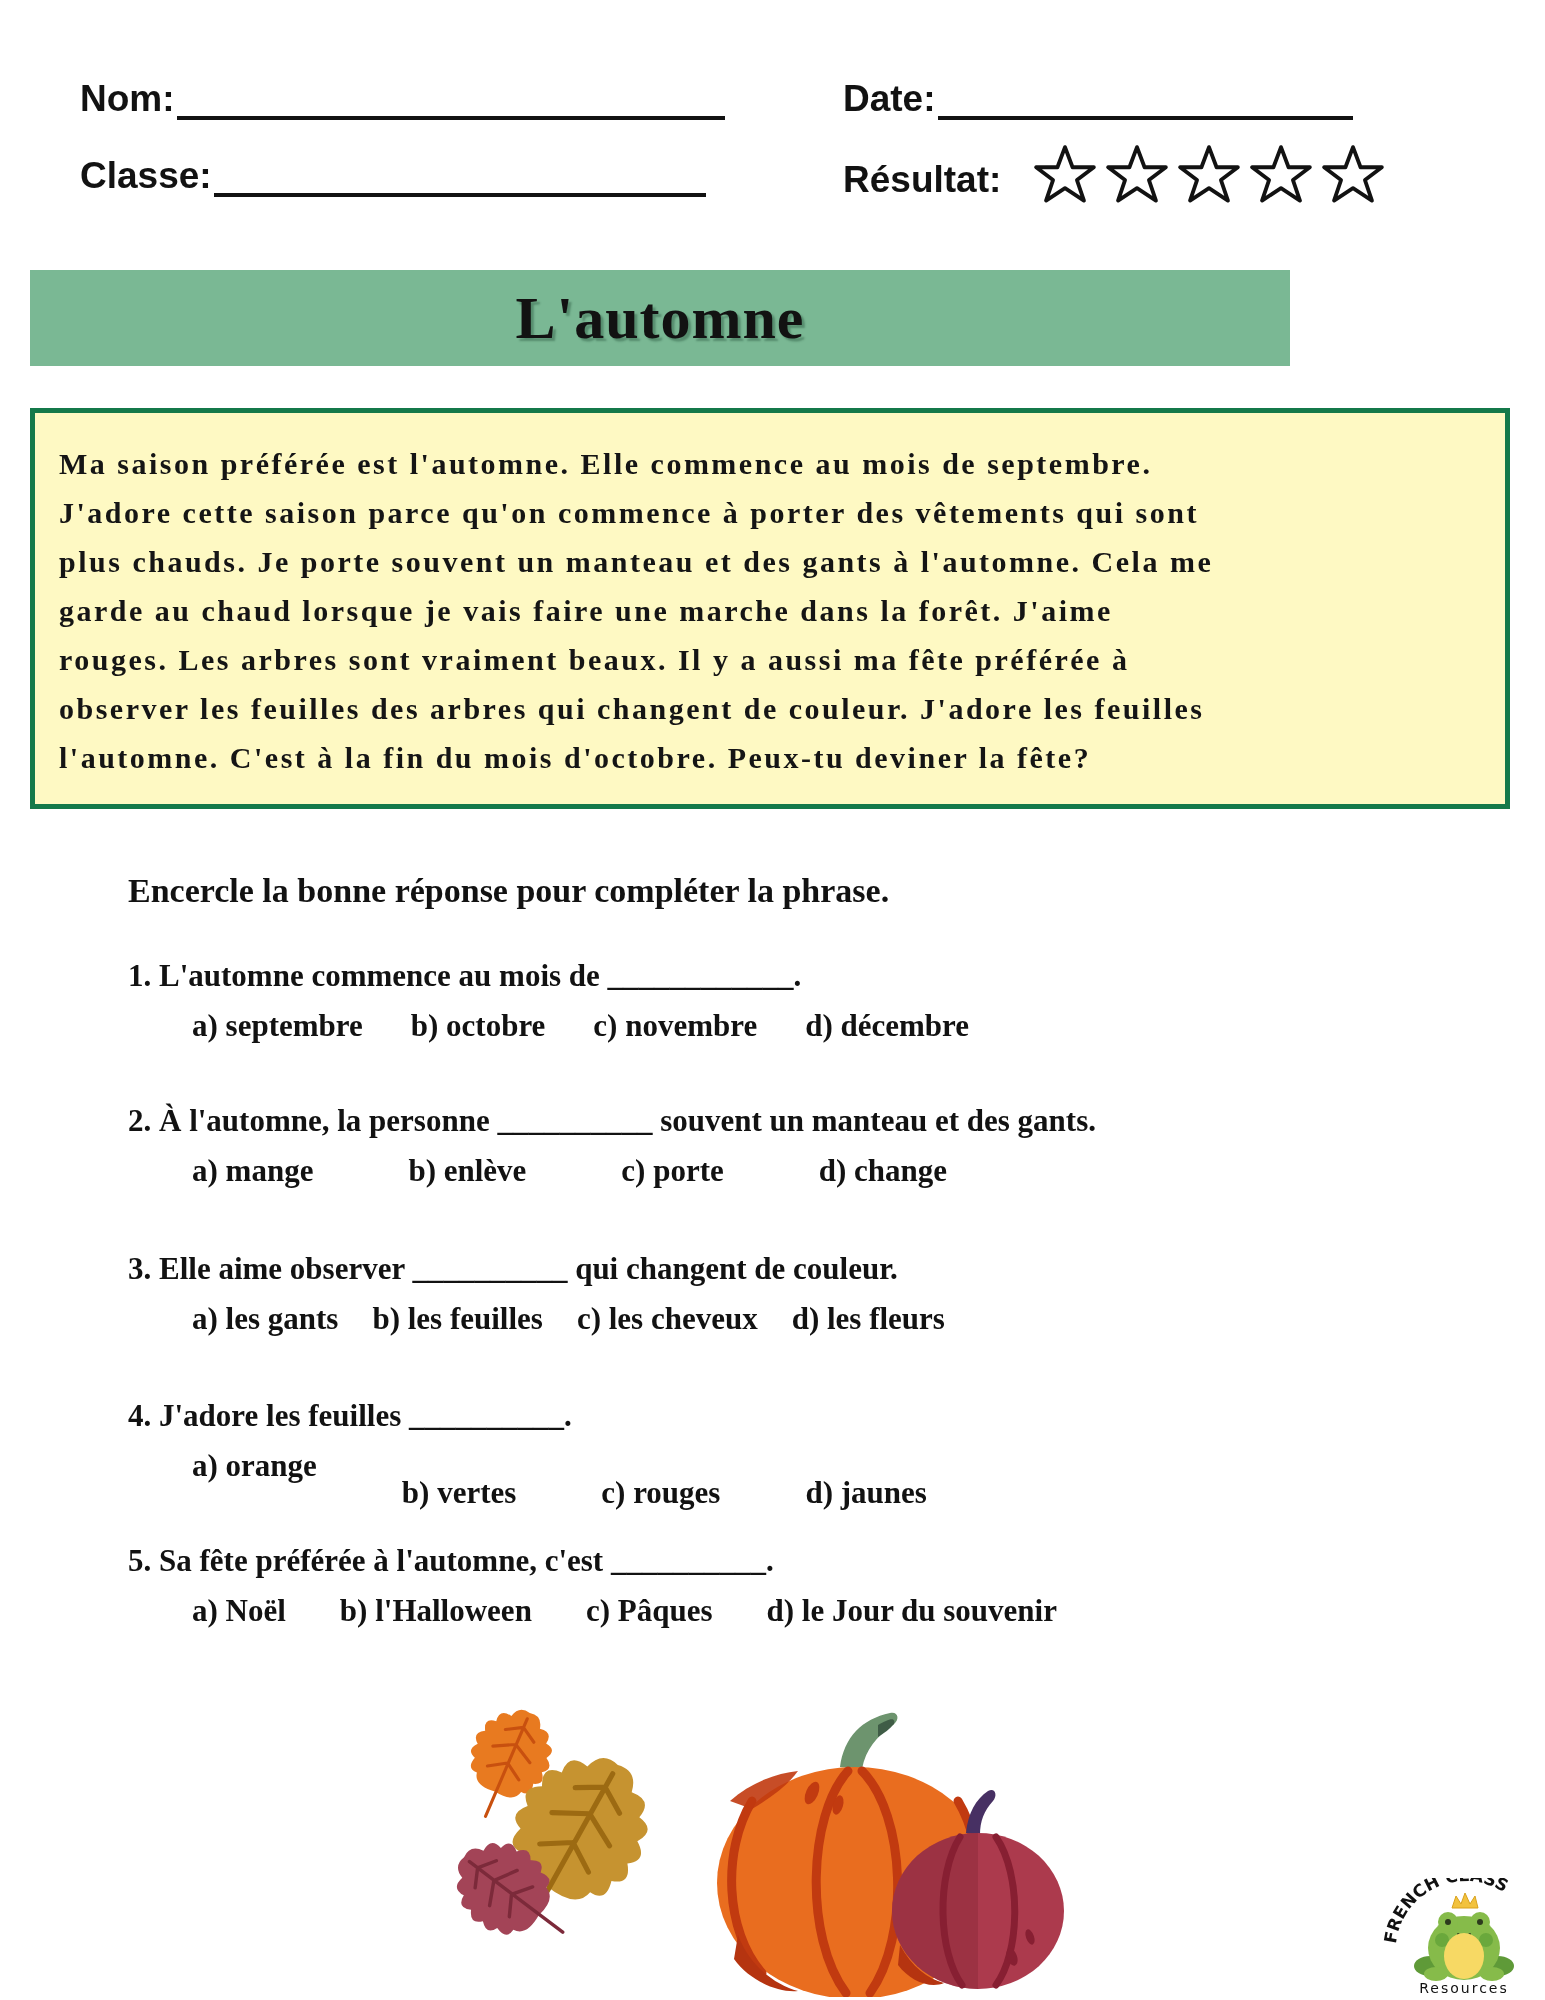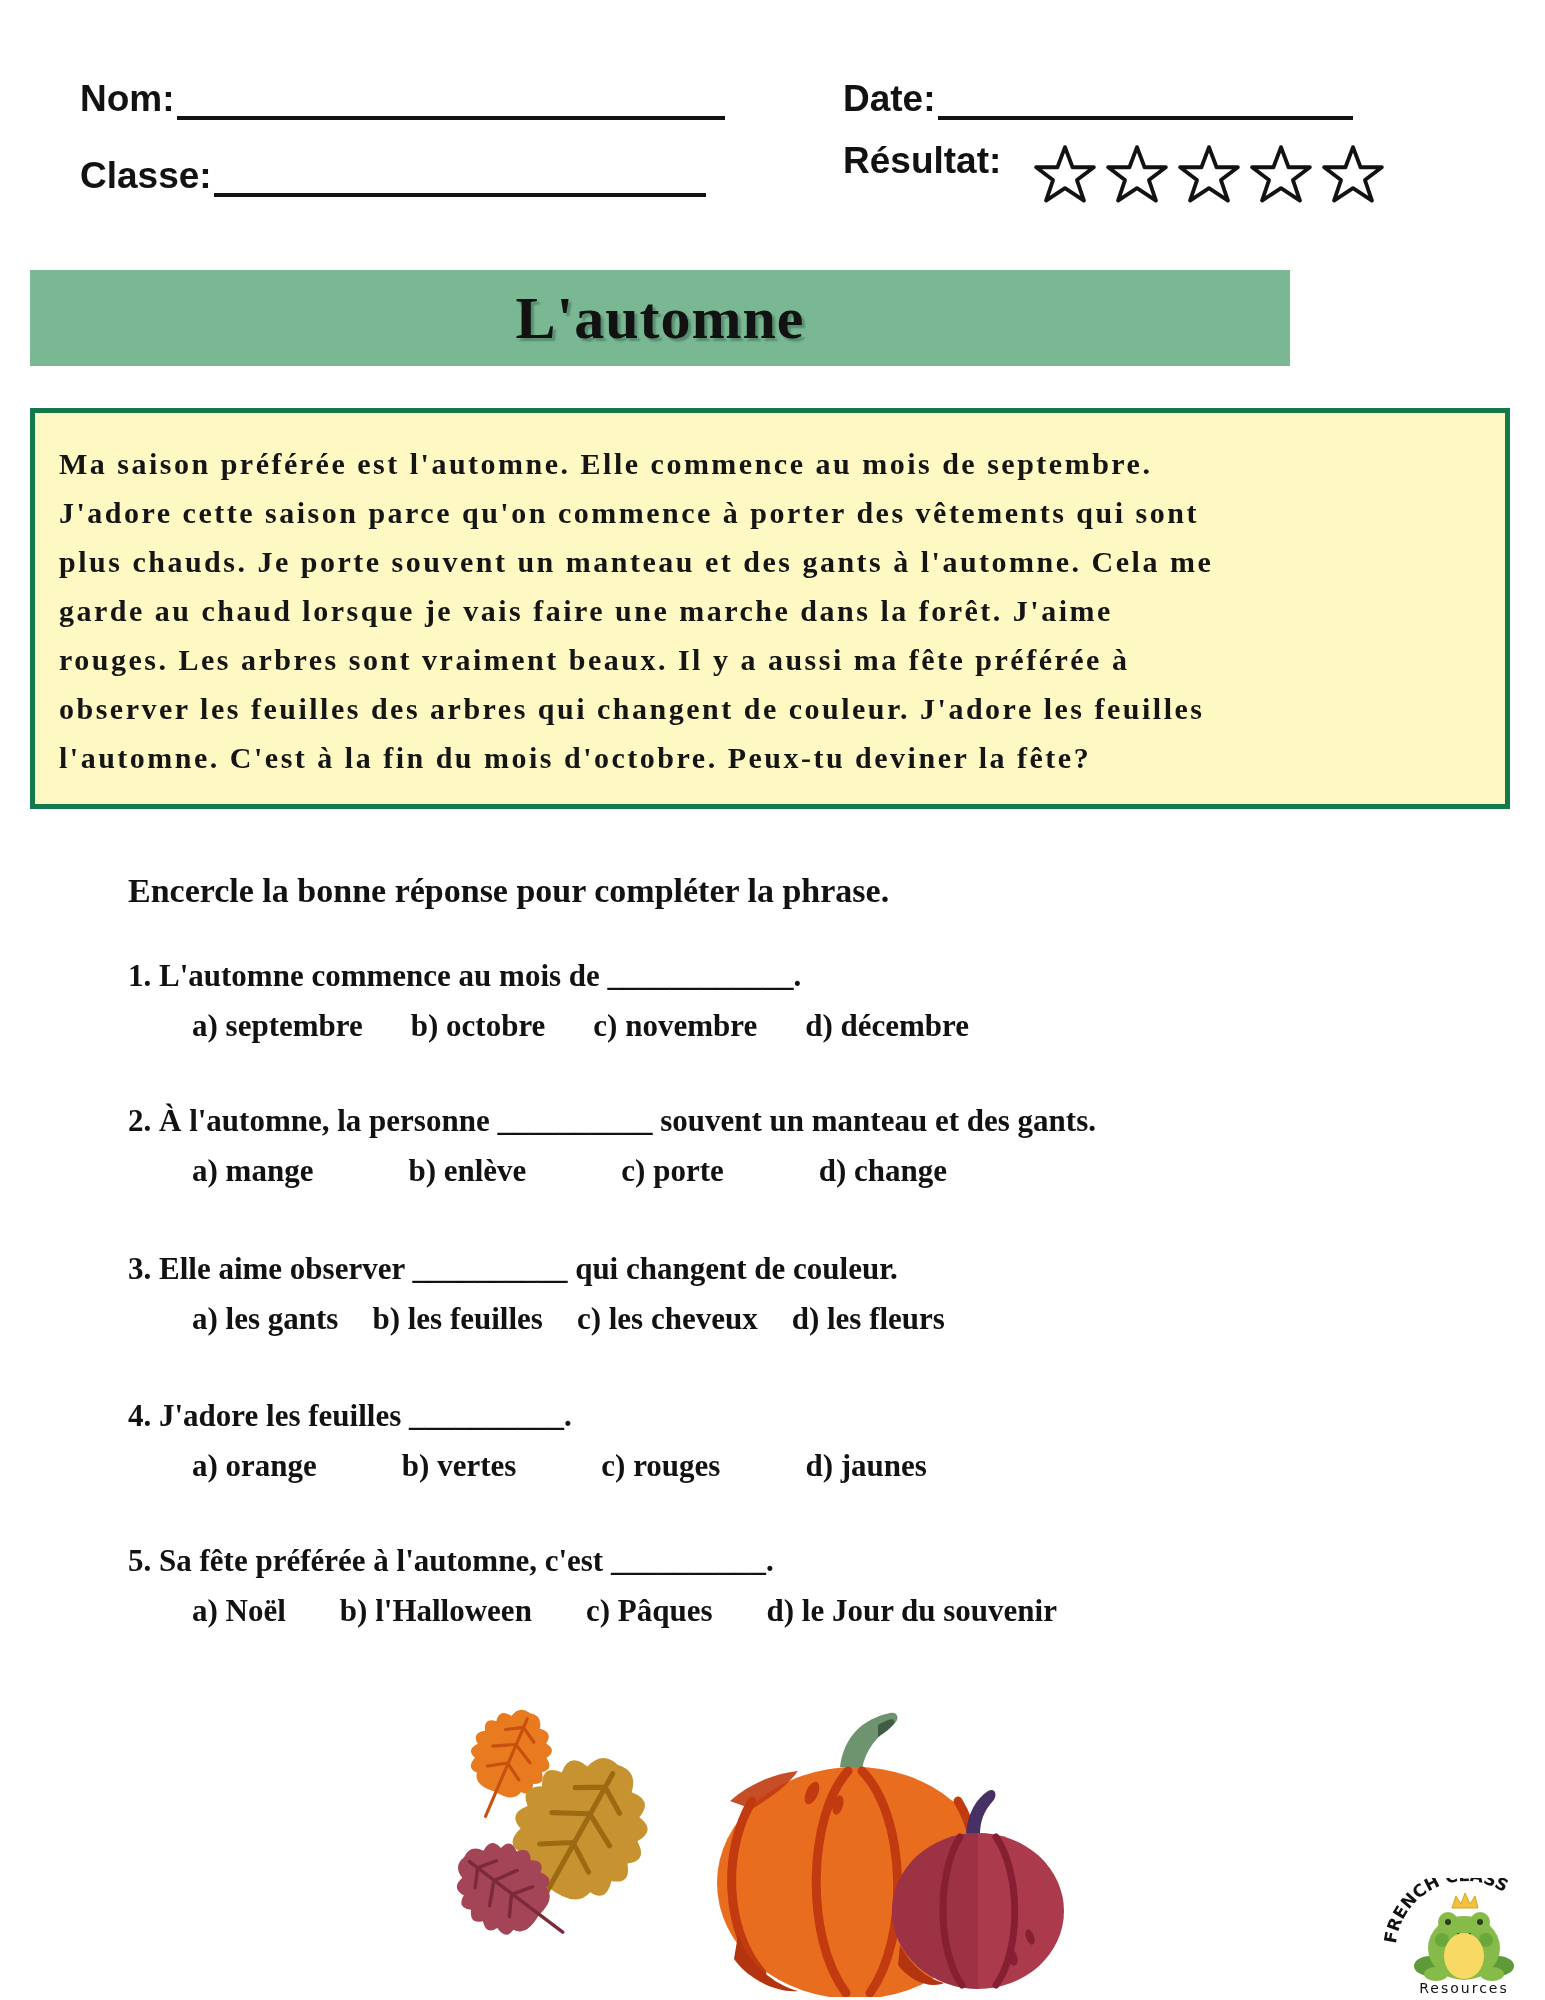--- a/index.html
+++ b/index.html
@@ -31,21 +31,21 @@
 
   
   .instruction{position:absolute;left:128px;top:872px;font-size:34px;font-weight:bold;color:#121212;}
   .question{position:absolute;left:128px;width:1330px;}
   .q-text{font-size:31px;font-weight:bold;color:#121212;white-space:nowrap;}
   .q-options{display:flex;padding-left:64px;margin-top:14px;font-size:31px;font-weight:bold;white-space:nowrap;}
   .q1{top:958px;} .q2{top:1103px;} .q3{top:1251px;} .q4{top:1398px;} .q5{top:1543px;}
   .g48 > span + span{margin-left:48px;}
   .g95 > span + span{margin-left:95px;}
   .g32 > span + span{margin-left:34px;}
-  .g85 > span + span{margin-left:85px;}
+  .g85 > span + span{margin-left:85px;margin-top:27px;}
   .g55 > span + span{margin-left:54px;}
 
   
   .art{position:absolute;left:400px;top:1685px;width:760px;height:312px;}
   .leaf-orange{fill:var(--leaf_orange,#e87a20);} .vein-orange{stroke:var(--leaf_orange_vein,#c8500f);}
   .leaf-mustard{fill:var(--leaf_mustard,#c69330);} .vein-mustard{stroke:var(--leaf_mustard_vein,#9c6a12);}
   .leaf-maroon{fill:var(--leaf_maroon,#a34457);} .vein-maroon{stroke:var(--leaf_maroon_vein,#7c2a3a);}
   .vein{fill:none;stroke-width:4;stroke-linecap:round;}
   .pk-big{fill:var(--pumpkin_orange,#e96d1f);}
   .pk-rib{fill:none;stroke:var(--pumpkin_rib,#c13a10);stroke-width:9;stroke-linecap:round;}
@@ -68,21 +68,21 @@
     <span class="hdr-line w550"></span>
   </div>
   <div class="hdr-field" style="left:843px;top:78px;">
     <span>Date:</span>
     <span class="hdr-line w415"></span>
   </div>
   <div class="hdr-field" style="left:80px;top:155px;">
     <span>Classe:</span>
     <span class="hdr-line w495"></span>
   </div>
-  <div class="hdr-field" style="left:843px;top:140px;">
+  <div class="hdr-field" style="left:843px;top:159px;">
     <span>Résultat:</span>
   </div>
 
   <div class="stars">
     <svg class="star" viewBox="0 0 100 100">
         <polygon points="50,8 61.8,39.5 95.1,39.5 68.7,59.5 79.6,91.5 50,72 20.4,91.5 31.3,59.5 4.9,39.5 38.2,39.5" fill="#ffffff" stroke="#121212" stroke-width="6" stroke-linejoin="round"></polygon>
       </svg>
     <svg class="star" viewBox="0 0 100 100">
         <polygon points="50,8 61.8,39.5 95.1,39.5 68.7,59.5 79.6,91.5 50,72 20.4,91.5 31.3,59.5 4.9,39.5 38.2,39.5" fill="#ffffff" stroke="#121212" stroke-width="6" stroke-linejoin="round"></polygon>
       </svg>

